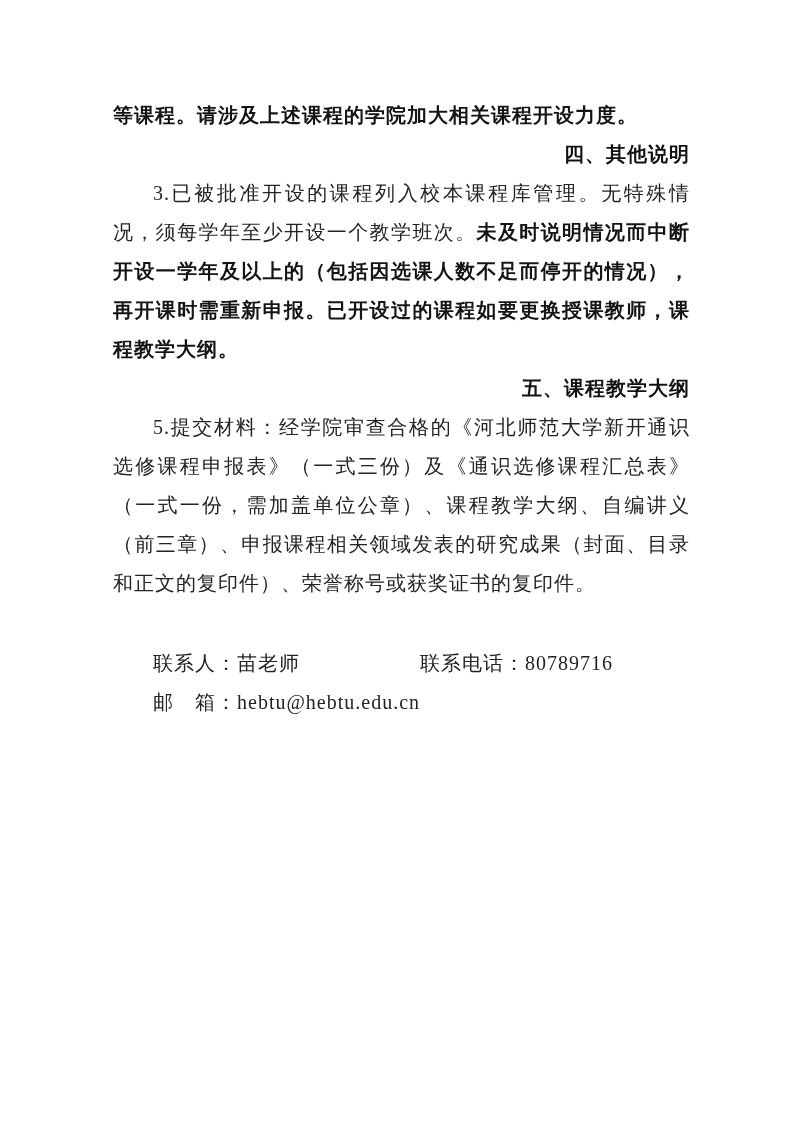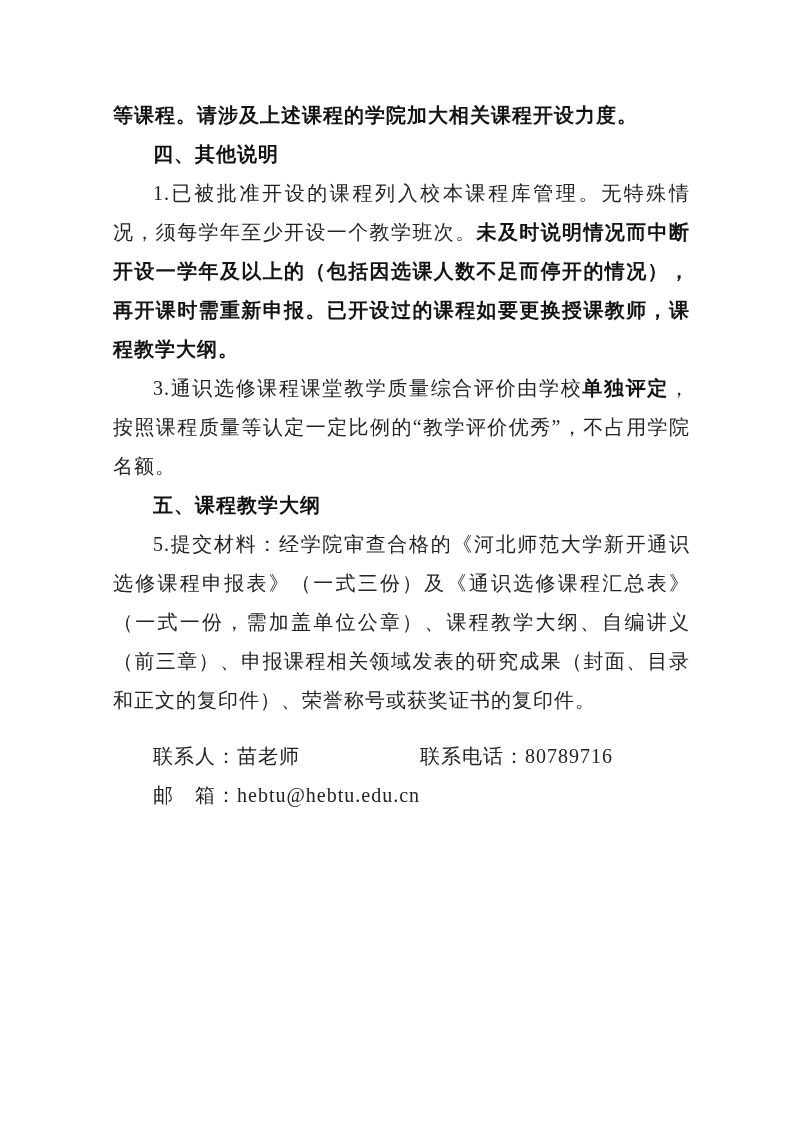--- a/index.html
+++ b/index.html
@@ -28,39 +28,39 @@
   .run { font-weight: normal; }
   .run.b { font-weight: bold; color: #141414; }
   .heading {
     margin: 0;
     text-indent: 2em;
     font-weight: bold;
     color: #111111;
     letter-spacing: 1px;
     font-family: "Liberation Sans", "DejaVu Sans", sans-serif;
     font-size: 20px;
+    text-align: right;
   }
-  .contact-block { margin-top: 17px; font-family: Liberation Serif, serif; }
+  .contact-block { margin-top: 41px; font-family: Liberation Serif, serif; }
   .contact-line { margin: 0; text-indent: 2em; letter-spacing: 1px; }
   .contact-phone { margin-left: 120px; }
   .attachment-line { margin-top: 29px; text-indent: 2em; letter-spacing: 1px; }
 </style>
 </head>
 <body>
 
 <div class="page">
 
   <p class="para no-indent"><span class="run b">等课程。请涉及上述课程的学院加大相关课程开设力度。</span></p>
 
   <p class="heading"><span>四、其他说明</span></p>
 
-  <p class="para"><span class="run">1.已被批准开设的课程列入校本课程库管理。无特殊情况，须每学年至少开设一个教学班次。</span><span class="run b">未及时说明情况而中断开设一学年及以上的（包括因选课人数不足而停开的情况），再开课时需重新申报。已开设过的课程如要更换授课教师，课程教学大纲。</span></p>
+  <p class="para"><span class="run">3.已被批准开设的课程列入校本课程库管理。无特殊情况，须每学年至少开设一个教学班次。</span><span class="run b">未及时说明情况而中断开设一学年及以上的（包括因选课人数不足而停开的情况），再开课时需重新申报。已开设过的课程如要更换授课教师，课程教学大纲。</span></p>
 
 
-  <p class="para"><span class="run">3.通识选修课程课堂教学质量综合评价由学校</span><span class="run b">单独评定</span><span class="run">，按照课程质量等认定一定比例的“教学评价优秀”，不占用学院名额。</span></p>
 
   <p class="heading"><span>五、课程教学大纲</span></p>
 
   <p class="para"><span class="run">5.提交材料：经学院审查合格的《河北师范大学新开通识选修课程申报表》（一式三份）及《通识选修课程汇总表》（一式一份，需加盖单位公章）、课程教学大纲、自编讲义（前三章）、申报课程相关领域发表的研究成果（封面、目录和正文的复印件）、荣誉称号或获奖证书的复印件。</span></p>
 
 
   <div class="contact-block">
     <p class="contact-line"><span class="run">联系人：苗老师</span><span class="run contact-phone">联系电话：80789716</span></p>
     <p class="contact-line"><span class="run">邮　箱：hebtu@hebtu.edu.cn</span></p>
   </div>

